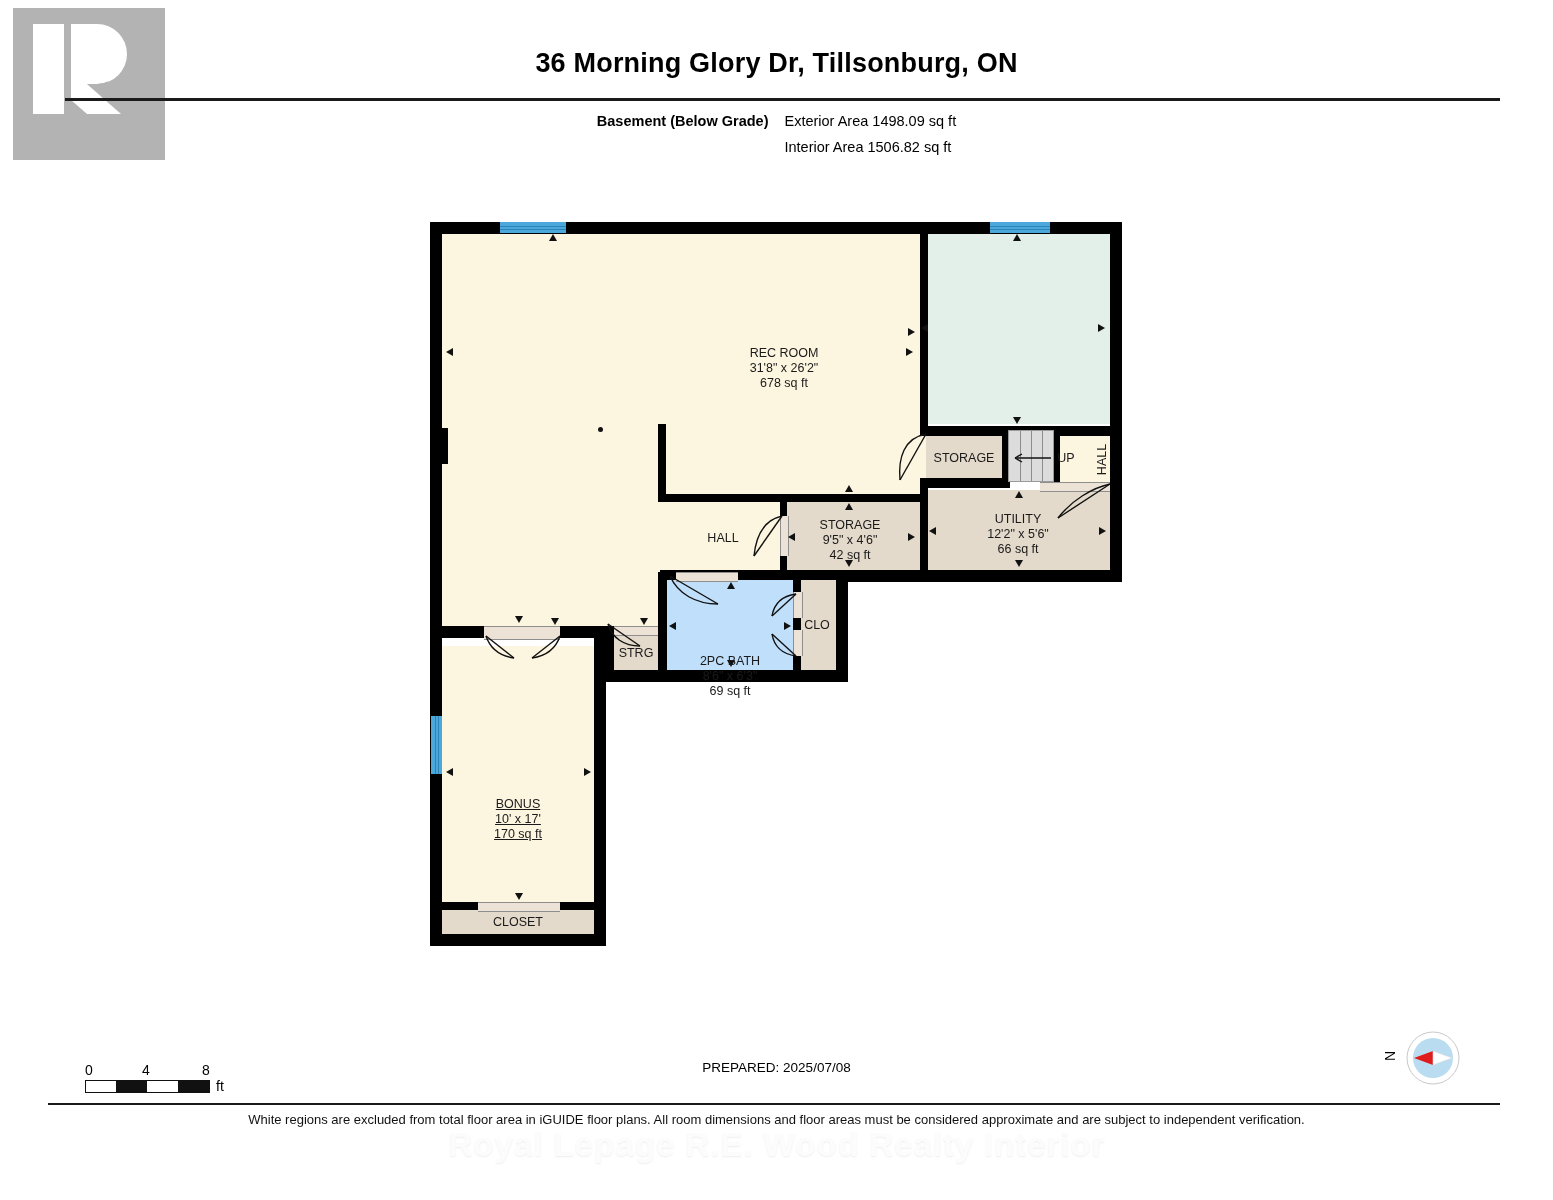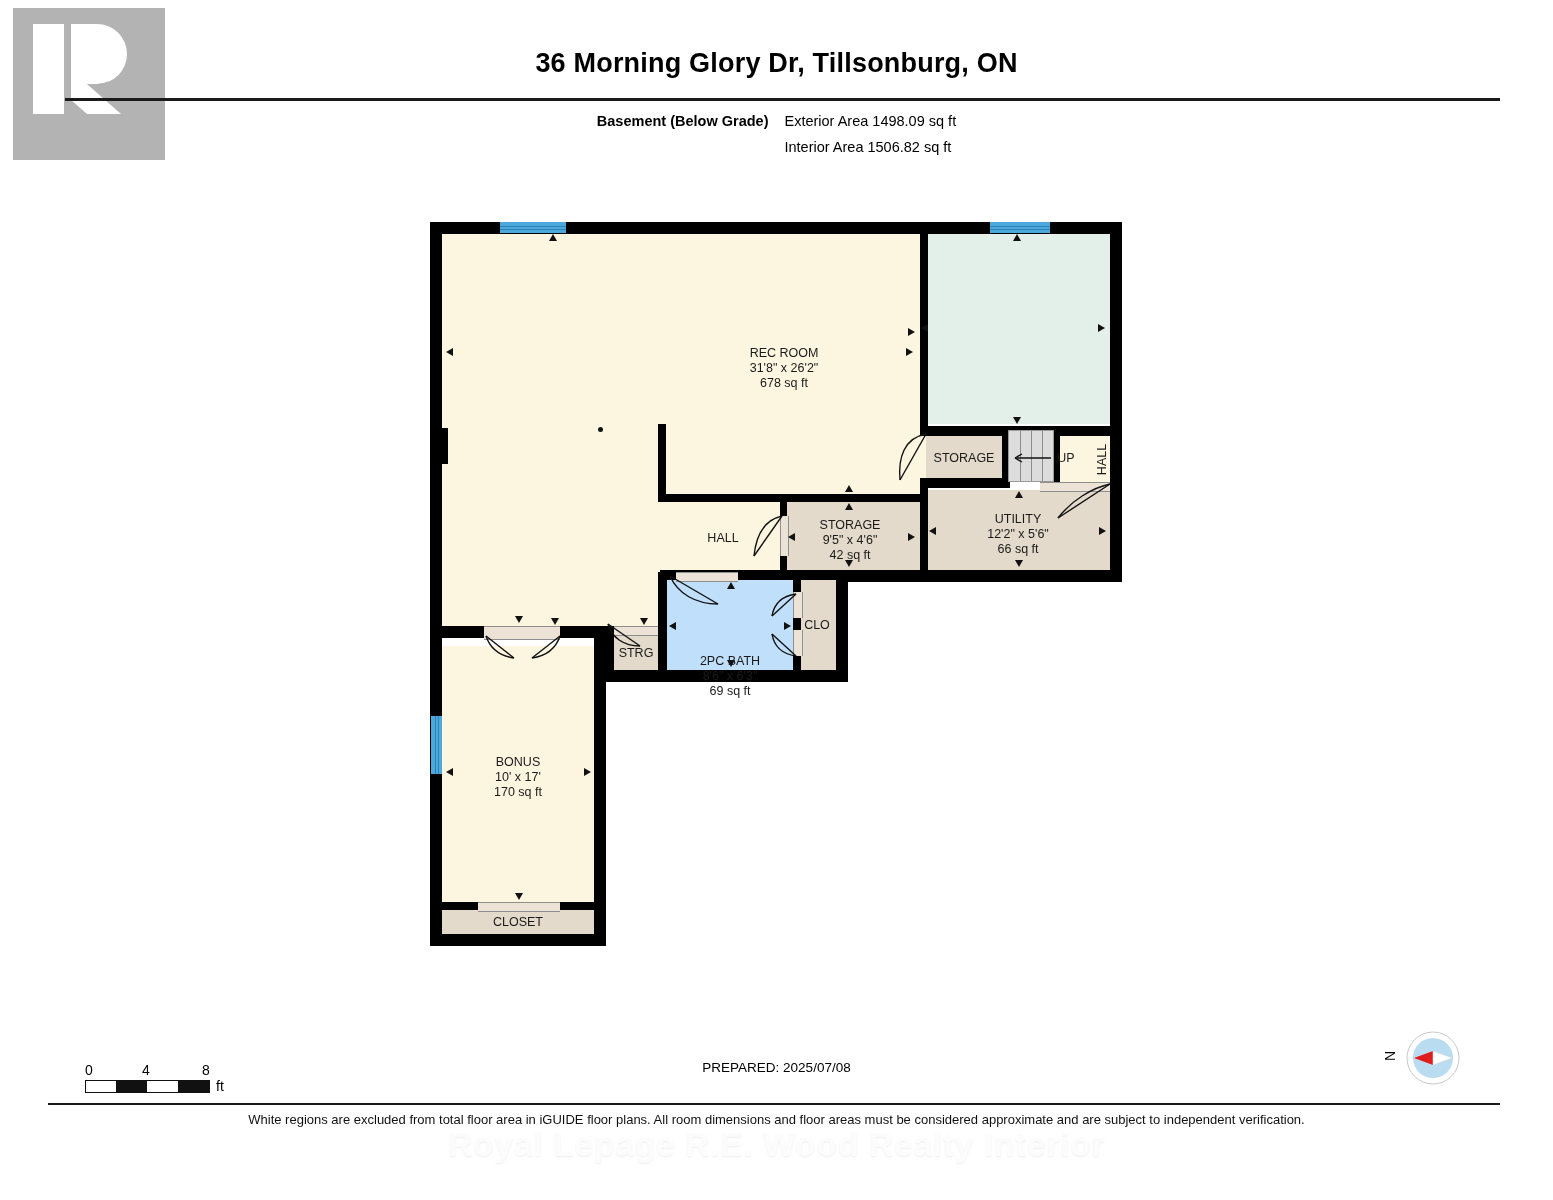--- a/index.html
+++ b/index.html
@@ -259,21 +259,21 @@
     <div class="nm">2PC BATH</div>
     <div>8'6" x 6'3"</div>
     <div>69 sq ft</div>
   </div>
   <div class="lbl" style="left:793px;top:618px;width:48px;">
     <div class="nm">CLO</div>
   </div>
   <div class="lbl" style="left:608px;top:646px;width:56px;">
     <div class="nm">STRG</div>
   </div>
-  <div class="lbl" style="left:468px;top:755px;width:100px;">
+  <div class="lbl" style="left:468px;top:797px;width:100px;text-decoration:underline;">
     <div class="nm">BONUS</div>
     <div>10' x 17'</div>
     <div>170 sq ft</div>
   </div>
   <div class="lbl" style="left:468px;top:915px;width:100px;">
     <div class="nm">CLOSET</div>
   </div>
 </div>
 
 <div class="abs" id="scalebar">

